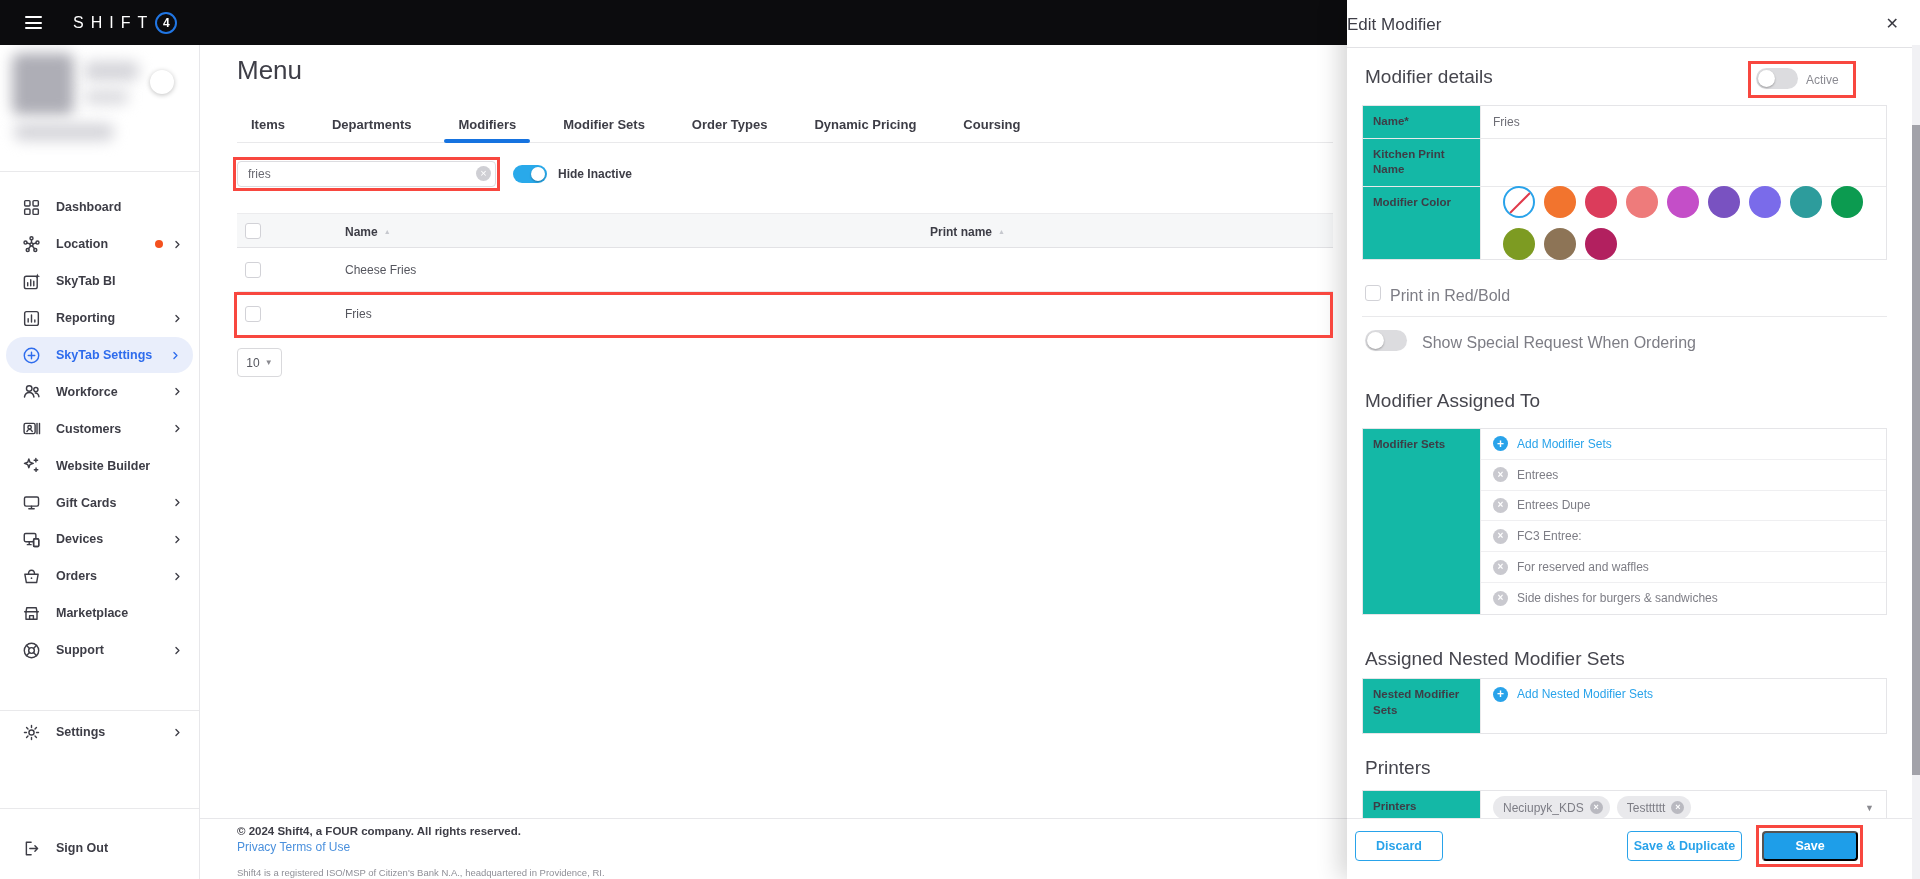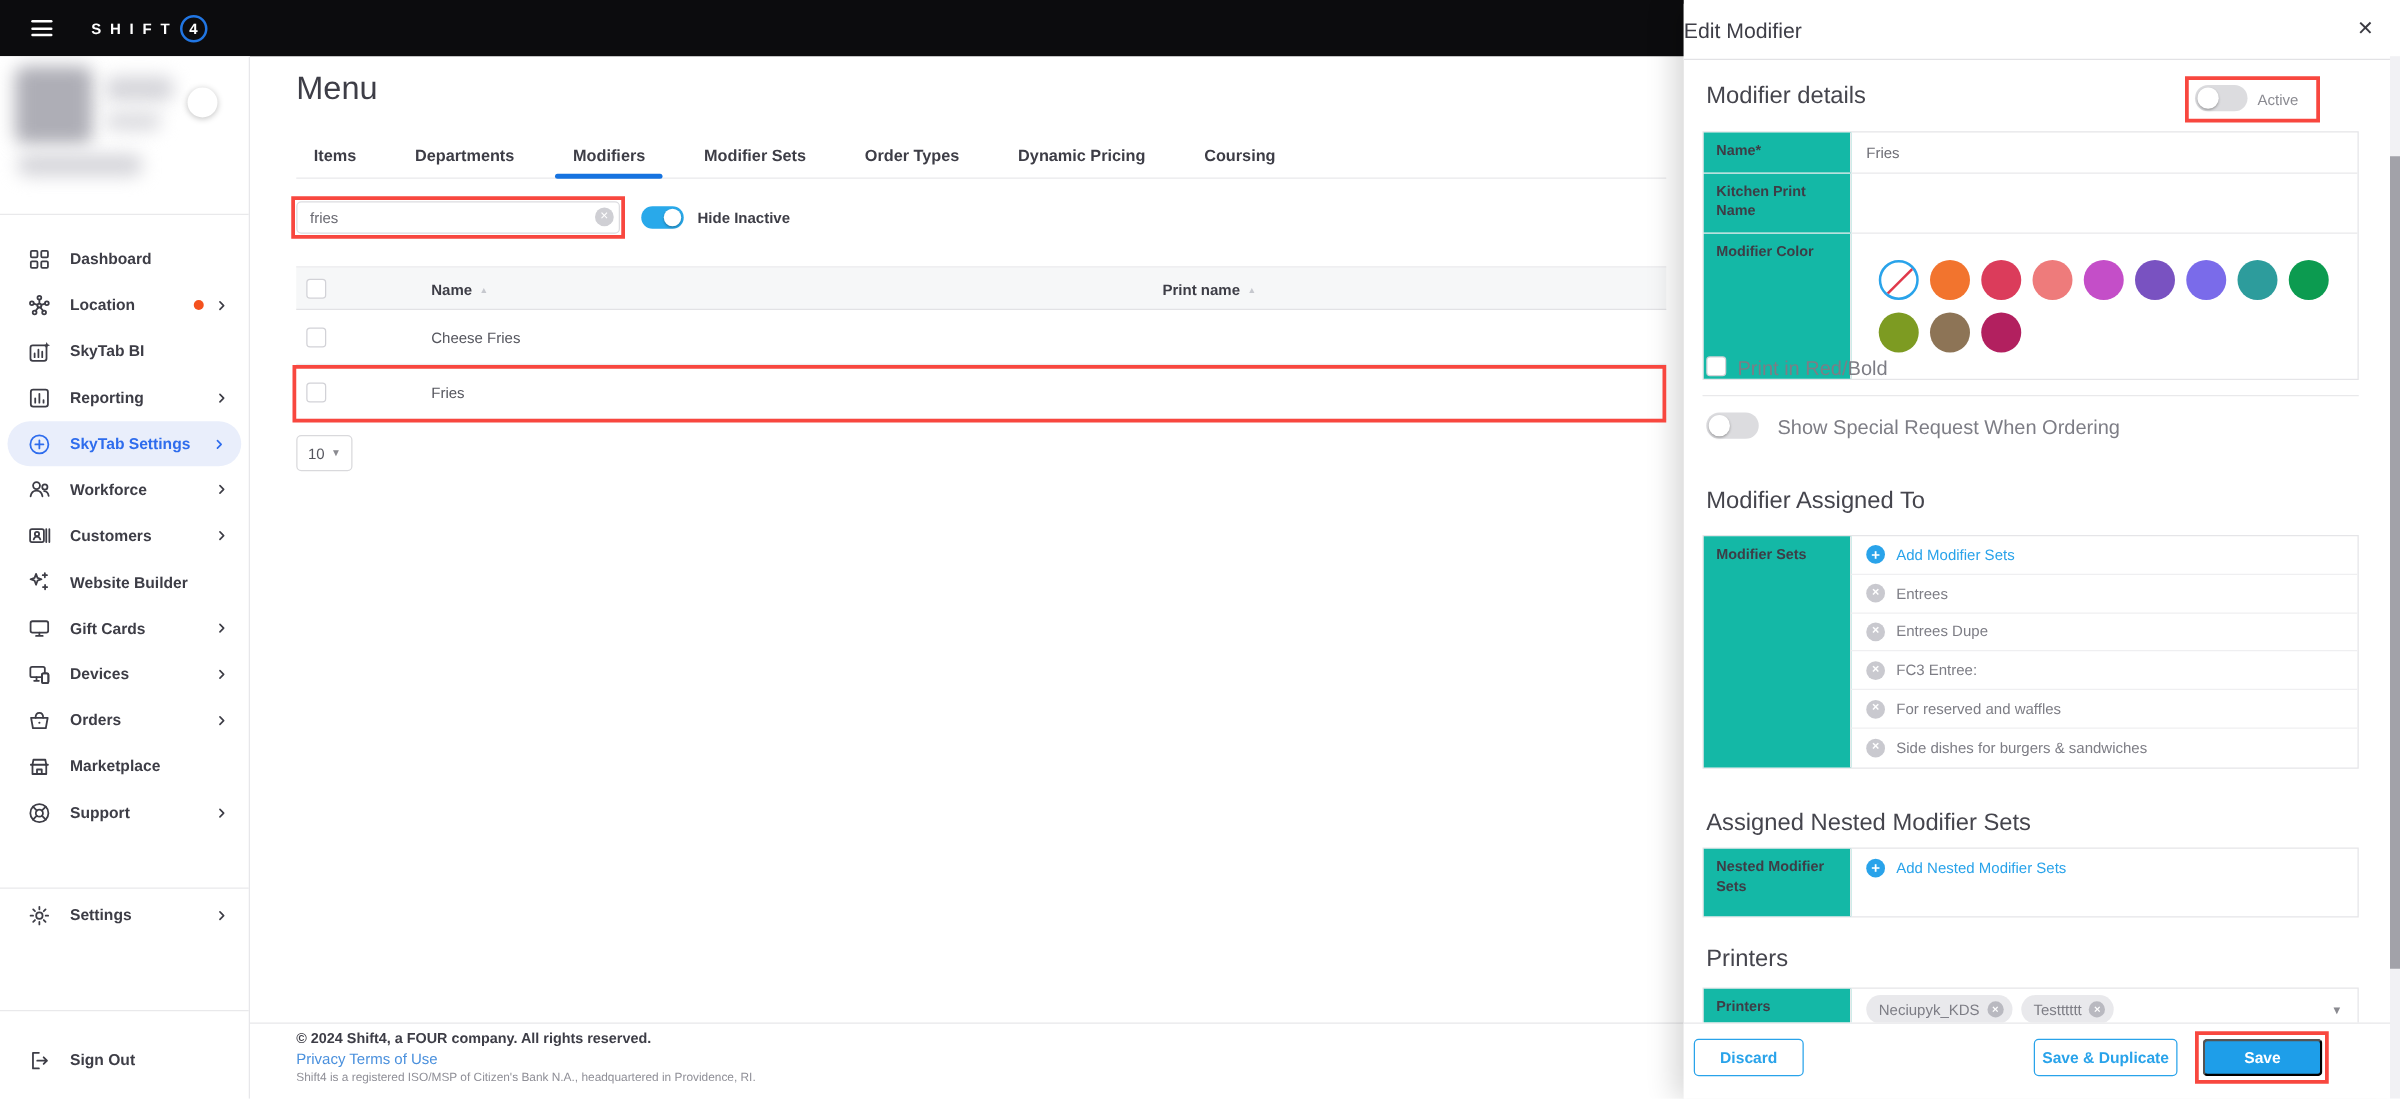--- a/index.html
+++ b/index.html
@@ -3,21 +3,21 @@
 <meta charset="utf-8">
 <style>
 *{margin:0;padding:0;box-sizing:border-box}
 html,body{width:1920px;height:879px}
 body{position:relative;font-family:"Liberation Sans",sans-serif;background:#fff;overflow:hidden;color:#3d3d46}
 
 .topbar{position:absolute;left:0;top:0;width:1920px;height:45px;background:#0c0c0e;display:flex;align-items:center;z-index:1}
 .burger{width:17px;display:flex;flex-direction:column;gap:3.5px;margin-left:25px;cursor:pointer}
 .burger span{height:2px;background:#fff;border-radius:1px}
 .brand{margin-left:31px;display:flex;align-items:center;color:#fff}
-.brand-txt{font-size:12px;font-weight:bold;letter-spacing:7px}
+.brand-txt{font-size:16px;font-weight:normal;letter-spacing:7px}
 .brand-badge{width:22px;height:22px;border:2px solid #2176e3;border-radius:50%;display:flex;align-items:center;justify-content:center;font-size:12px;font-weight:bold;margin-left:1px}
 
 .sidebar{position:absolute;left:0;top:45px;width:200px;height:834px;background:#fff;border-right:1px solid #e7e7ea;z-index:2}
 .venue{position:absolute;left:0;top:0;width:100%;height:125px;overflow:hidden}
 .vb{position:absolute;border-radius:8px;filter:blur(7px)}
 .vb1{left:12px;top:8px;width:62px;height:62px;background:#aeaeb6}
 .vb2{left:84px;top:16px;width:55px;height:20px;background:#d5d5da}
 .vb3{left:84px;top:44px;width:45px;height:16px;background:#dcdce0}
 .vb4{left:14px;top:78px;width:100px;height:18px;background:#d5d5da}
 .vcirc{position:absolute;left:150px;top:25px;width:24px;height:24px;background:#fff;border-radius:50%;box-shadow:0 1px 5px rgba(0,0,0,.25)}
@@ -57,21 +57,21 @@
 .th-name{position:absolute;left:108px;top:11px;font-size:12px;font-weight:bold;color:#3d3d46}
 .th-print{position:absolute;left:693px;top:11px;font-size:12px;font-weight:bold;color:#3d3d46}
 .sort{font-size:7px;color:#c6c8ce;margin-left:6px;vertical-align:2px}
 .td-name{position:absolute;left:108px;top:15px;font-size:12px;color:#55565e}
 .td-print{position:absolute;left:693px;top:15px;font-size:12px;color:#55565e}
 .pager{position:absolute;left:37px;top:303px;width:45px;height:29px;border:1px solid #d9d9dc;border-radius:4px;display:flex;align-items:center;justify-content:center;gap:5px;font-size:12px;color:#55565e;cursor:pointer}
 .pager .caret{font-size:8px;color:#8a8a90}
 .m-footer{position:absolute;left:0;right:0;top:773px;bottom:0;border-top:1px solid #e7e7ea;padding:6px 0 0 37px}
 .mf-copy{font-size:11.5px;font-weight:bold;color:#3d3d46}
 .mf-link{font-size:12px;color:#4a90dd;margin-top:3px;cursor:pointer}
-.mf-legal{font-size:9.5px;color:#8f8f97;margin-top:3px}
+.mf-legal{font-size:9.5px;color:#8f8f97;margin-top:13px}
 
 .anno{position:absolute;border:3px solid #f8473f;pointer-events:none;z-index:30}
 .anno-search{left:33px;top:112px;width:267px;height:34px}
 .anno-row{left:34px;top:247px;width:1099px;height:46px}
 .anno-active{left:401px;top:61px;width:108px;height:37px}
 .anno-save{left:409px;top:6px;width:107px;height:42px}
 
 .drawer{position:absolute;left:1347px;top:0;width:573px;height:879px;background:#fff;z-index:10;box-shadow:-8px 0 22px rgba(0,0,0,.16)}
 .d-header{position:absolute;left:0;top:3px;right:0;height:45px;border-bottom:1px solid #e2e2e5;display:flex;align-items:center;justify-content:flex-start;background:#fff}
 .d-title{font-size:17px;color:#3e3e47}
@@ -371,21 +371,21 @@
 
   <div class="ftable" style="top:105px">
     <div class="f1row" style="min-height:30px">
       <div class="f1label">Name*</div>
       <div class="f1val">Fries</div>
     </div>
     <div class="f1row" style="min-height:30px">
       <div class="f1label">Kitchen Print Name</div>
       <div class="f1val"></div>
     </div>
-    <div class="f1row" style="height:116px">
+    <div class="f1row" style="height:72px">
       <div class="f1label">Modifier Color</div>
       <div class="f1val color-val" id="color-swatches">
           <span class="sw sw-none"></span>
           <span class="sw" style="background: rgb(242, 116, 46);"></span>
           <span class="sw" style="background: rgb(219, 60, 91);"></span>
           <span class="sw" style="background: rgb(238, 123, 123);"></span>
           <span class="sw" style="background: rgb(196, 78, 200);"></span>
           <span class="sw" style="background: rgb(121, 82, 193);"></span>
           <span class="sw" style="background: rgb(122, 107, 234);"></span>
           <span class="sw" style="background: rgb(45, 156, 156);"></span>

